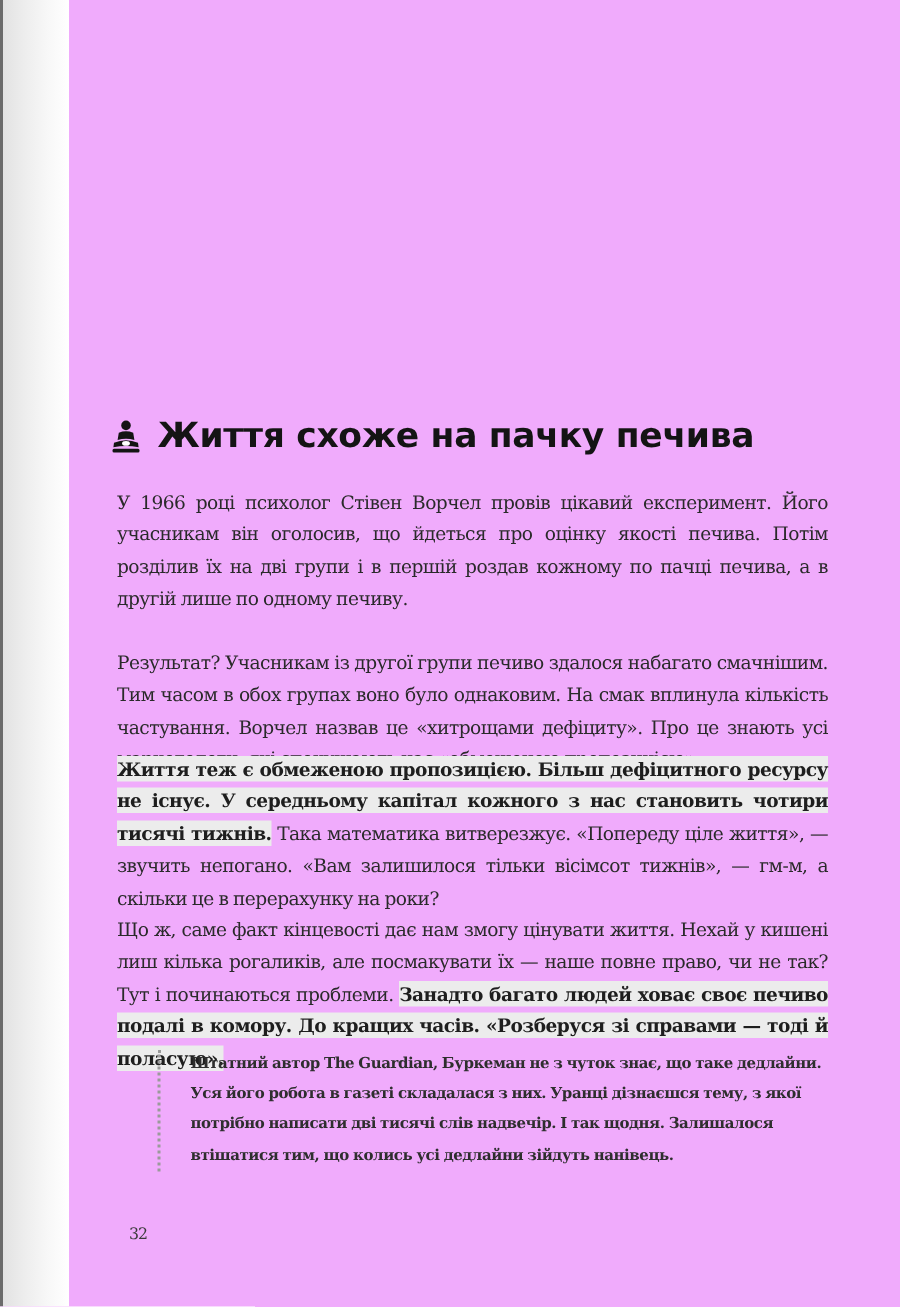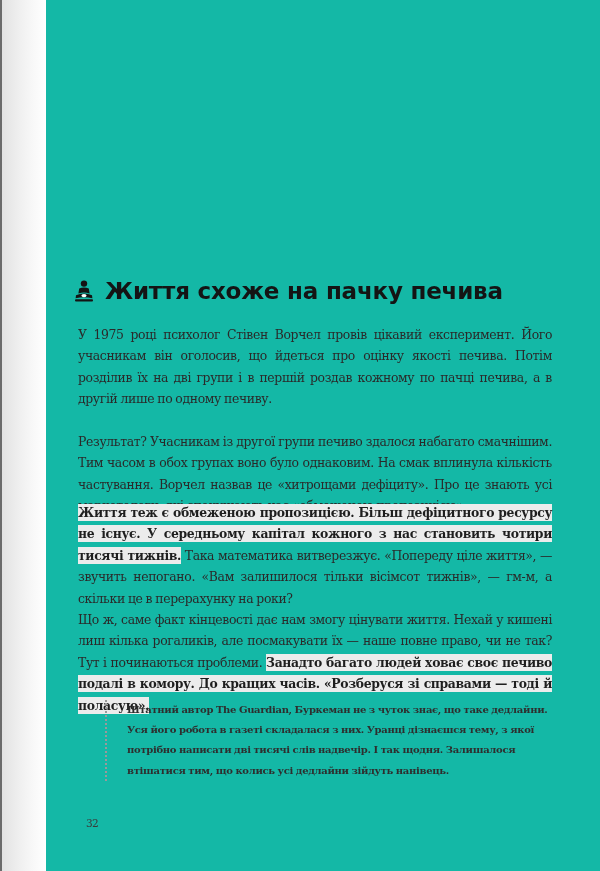--- a/index.html
+++ b/index.html
@@ -7,21 +7,21 @@
       padding: 0;
       width: 600px;
       height: 871px;
       overflow: hidden;
       background: #ffffff;
     }
     .page {
       position: relative;
       width: 600px;
       height: 871px;
-      background: #14b8a6;
+      background: #f0abfc;
     }
     .spine-edge {
       position: absolute;
       left: 0; top: 0;
       width: 2px; height: 871px;
       background: #6b6b6b;
     }
     .spine-shadow {
       position: absolute;
       left: 2px; top: 0;
@@ -114,21 +114,21 @@
         <path d="M5.2 8.5 Q10 6.6 14.8 8.5 L15.6 13.4 Q10 11.6 4.4 13.4 Z" fill="#141414"></path>
         <path d="M2 15.2 Q10 11.8 18 15.2 L18.4 18.2 Q10 16.4 1.6 18.2 Z" fill="#141414"></path>
         <ellipse cx="10" cy="15.6" rx="2.6" ry="1.6" fill="#ffffff"></ellipse>
         <rect x="1" y="19.2" width="18" height="2.4" rx="1" fill="#141414"></rect>
       </svg>
     </span>
     <span>Життя схоже на пачку печива</span>
   </h2>
 
   <div class="body-text p1">
-    <p>У 1975 році психолог Стівен Ворчел провів цікавий експеримент. Його учасникам він оголосив, що йдеться про оцінку якості печива. Потім розділив їх на дві групи і в першій роздав кожному по пачці печива, а в другій лише по одному печиву.</p>
+    <p>У 1966 році психолог Стівен Ворчел провів цікавий експеримент. Його учасникам він оголосив, що йдеться про оцінку якості печива. Потім розділив їх на дві групи і в першій роздав кожному по пачці печива, а в другій лише по одному печиву.</p>
   </div>
 
   <div class="body-text p2">
     <p>Результат? Учасникам із другої групи печиво здалося набагато смачнішим. Тим часом в обох групах воно було однаковим. На смак вплинула кількість частування. Ворчел назвав це «хитрощами дефіциту». Про це знають усі маркетологи, які спокушають нас «обмеженою пропозицією».</p>
   </div>
 
   <div class="body-text p4">
     <p><span>Що ж, саме факт кінцевості дає нам змогу цінувати життя. Нехай у кишені лиш кілька рогаликів, але посмакувати їх — наше повне право, чи не так? Тут і починаються проблеми. </span><span class="hl">Занадто багато людей ховає своє печиво подалі в комору. До кращих часів. «Розберуся зі справами — тоді й поласую».</span></p>
   </div>
 

